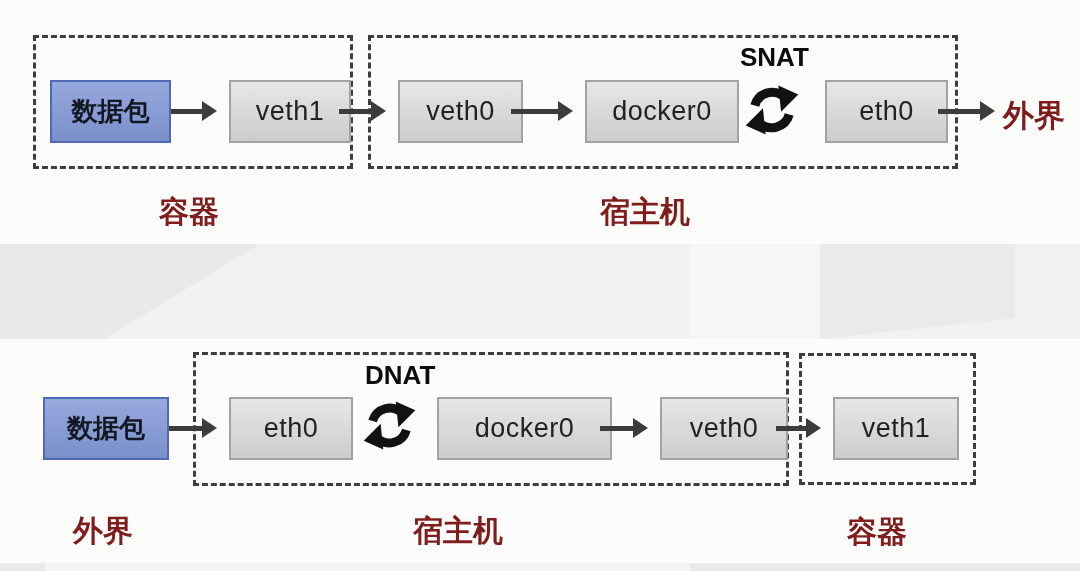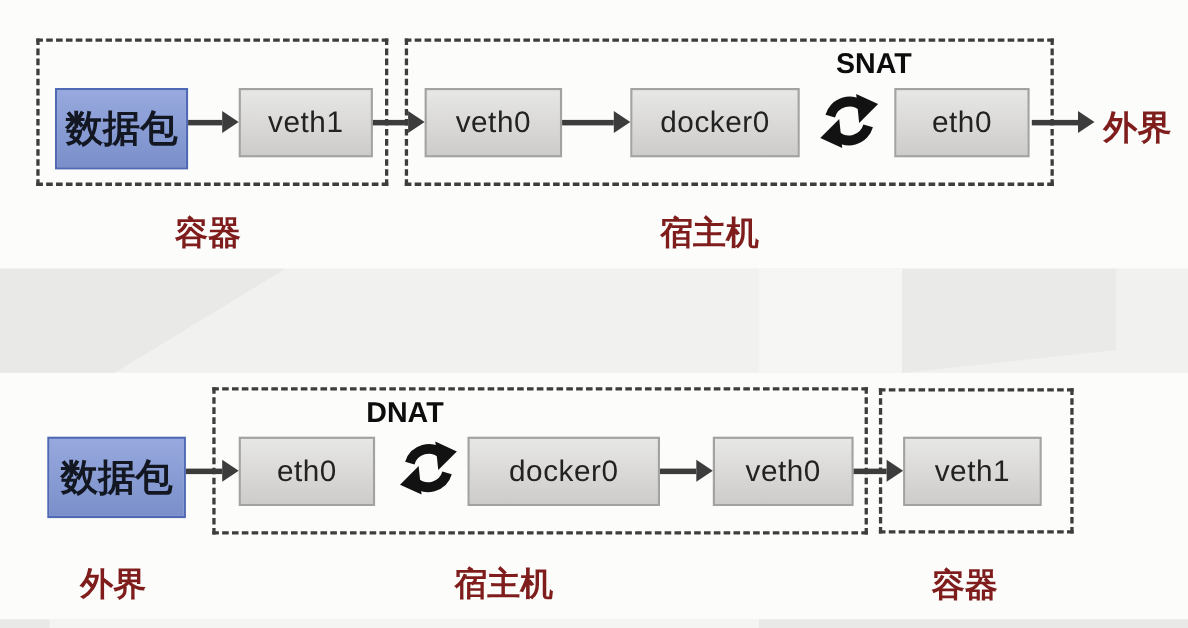--- a/index.html
+++ b/index.html
@@ -23,28 +23,28 @@
 
   
   .group{position:absolute;border:3px dashed #3d3d3d;box-sizing:border-box;background:transparent;}
 
   
   .node{
     position:absolute;box-sizing:border-box;height:63px;
     background:linear-gradient(#e7e7e5,#cecccb);
     border:2px solid #a2a2a0;
     display:flex;align-items:center;justify-content:center;
-    font-size:27px;color:#222;letter-spacing:.5px;
+    font-size:27px;color:#222;letter-spacing:.5px;margin-left:12px;
   }
   .packet{
-    position:absolute;box-sizing:border-box;height:74px;
+    position:absolute;box-sizing:border-box;height:63px;
     background:linear-gradient(#97a9de,#7a8fca);
     border:2px solid #5069b4;
     display:flex;align-items:center;justify-content:center;
-    font-size:34px;font-weight:bold;color:#121722;
+    font-size:26px;font-weight:bold;color:#121722;
   }
 
   
   .cn-label{position:absolute;font-size:30px;font-weight:bold;color:#7f1d1d;white-space:nowrap;}
   .nat-label{position:absolute;font-size:26px;font-weight:bold;color:#0d0d0d;white-space:nowrap;}
 
   
   .arrow{position:absolute;height:20px;display:flex;align-items:center;}
   .arrow .shaft{flex:1;height:5px;background:#3c3c3c;}
   .arrow .head{width:0;height:0;border-top:10px solid transparent;border-bottom:10px solid transparent;border-left:15px solid #3c3c3c;}
@@ -86,21 +86,21 @@
 
     <div class="node" style="left:386px;top:80px;width:125px;">veth0</div>
 
     <div class="arrow" style="left:511px;top:101px;width:62px;">
       <span class="shaft"></span>
         <span class="head"></span>
     </div>
 
     <div class="node" style="left:573px;top:80px;width:154px;">docker0</div>
 
-    <div class="nat-label" style="left:760px;top:42px;">SNAT</div>
+    <div class="nat-label" style="left:740px;top:42px;">SNAT</div>
 
     <svg class="nat-icon" style="left:743px;top:81px;" width="58" height="58" viewBox="0 0 64 64">
       <g stroke="#121212" stroke-width="10" fill="none">
         <path d="M13 27 A 20 20 0 0 1 46 18"></path>
         <path d="M51 37 A 20 20 0 0 1 18 46"></path>
       </g>
       <polygon fill="#121212" points="39,5 61,15 42,34"></polygon>
       <polygon fill="#121212" points="25,59 3,49 22,30"></polygon>
     </svg>
 
@@ -124,21 +124,21 @@
 
     <div class="packet" style="left:43px;top:397px;width:126px;">数据包</div>
 
     <div class="arrow" style="left:169px;top:418px;width:48px;">
       <span class="shaft"></span>
         <span class="head"></span>
     </div>
 
     <div class="node" style="left:217px;top:397px;width:124px;">eth0</div>
 
-    <div class="nat-label" style="left:333px;top:360px;">DNAT</div>
+    <div class="nat-label" style="left:365px;top:360px;">DNAT</div>
 
     <svg class="nat-icon" style="left:361px;top:397px;" width="57" height="57" viewBox="0 0 64 64">
       <g stroke="#121212" stroke-width="10" fill="none">
         <path d="M13 27 A 20 20 0 0 1 46 18"></path>
         <path d="M51 37 A 20 20 0 0 1 18 46"></path>
       </g>
       <polygon fill="#121212" points="39,5 61,15 42,34"></polygon>
       <polygon fill="#121212" points="25,59 3,49 22,30"></polygon>
     </svg>
 

